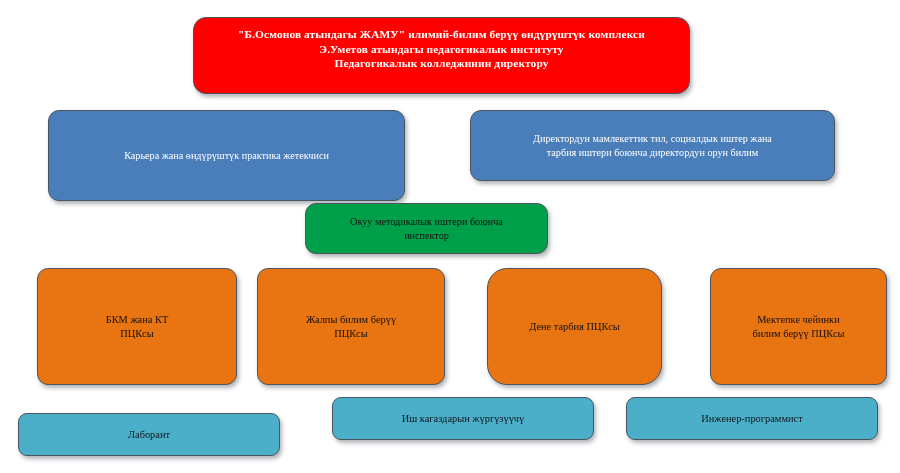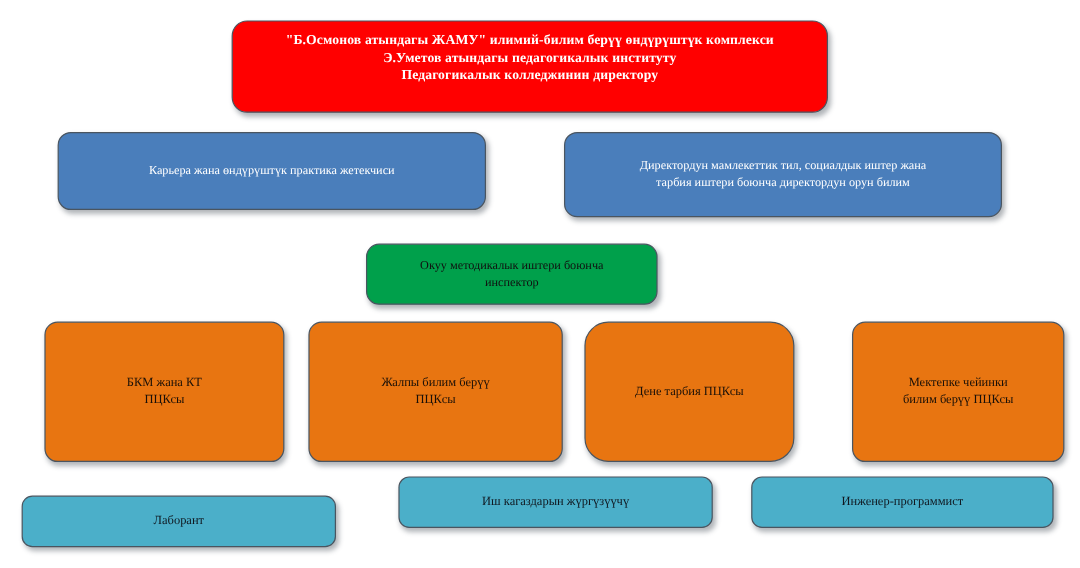--- a/index.html
+++ b/index.html
@@ -55,21 +55,21 @@
   
   .node-blue {
     background: #4A7EBB;
     color: #FFFFFF;
     font-size: 10.2px;
   }
   .node-career {
     left: 48px;
     top: 110px;
     width: 357px;
-    height: 65px;
+    height: 91px;
   }
   .node-deputy {
     left: 470px;
     top: 110px;
     width: 365px;
     height: 71px;
   }
 
   
   .node-inspector {
@@ -84,21 +84,21 @@
 
   
   .node-orange {
     top: 268px;
     height: 117px;
     background: #E87511;
     color: #1A1008;
     font-size: 10.4px;
   }
   .node-orange-1 { left: 37px;  width: 200px; }
-  .node-orange-2 { left: 257px; width: 212px; }
+  .node-orange-2 { left: 257px; width: 188px; }
   .node-orange-3 { left: 487px; width: 175px; border-radius: 20px; }
   .node-orange-4 { left: 710px; width: 177px; }
 
   
   .node-teal {
     top: 397px;
     height: 43px;
     background: #4BAFC9;
     color: #101820;
     font-size: 10.4px;

